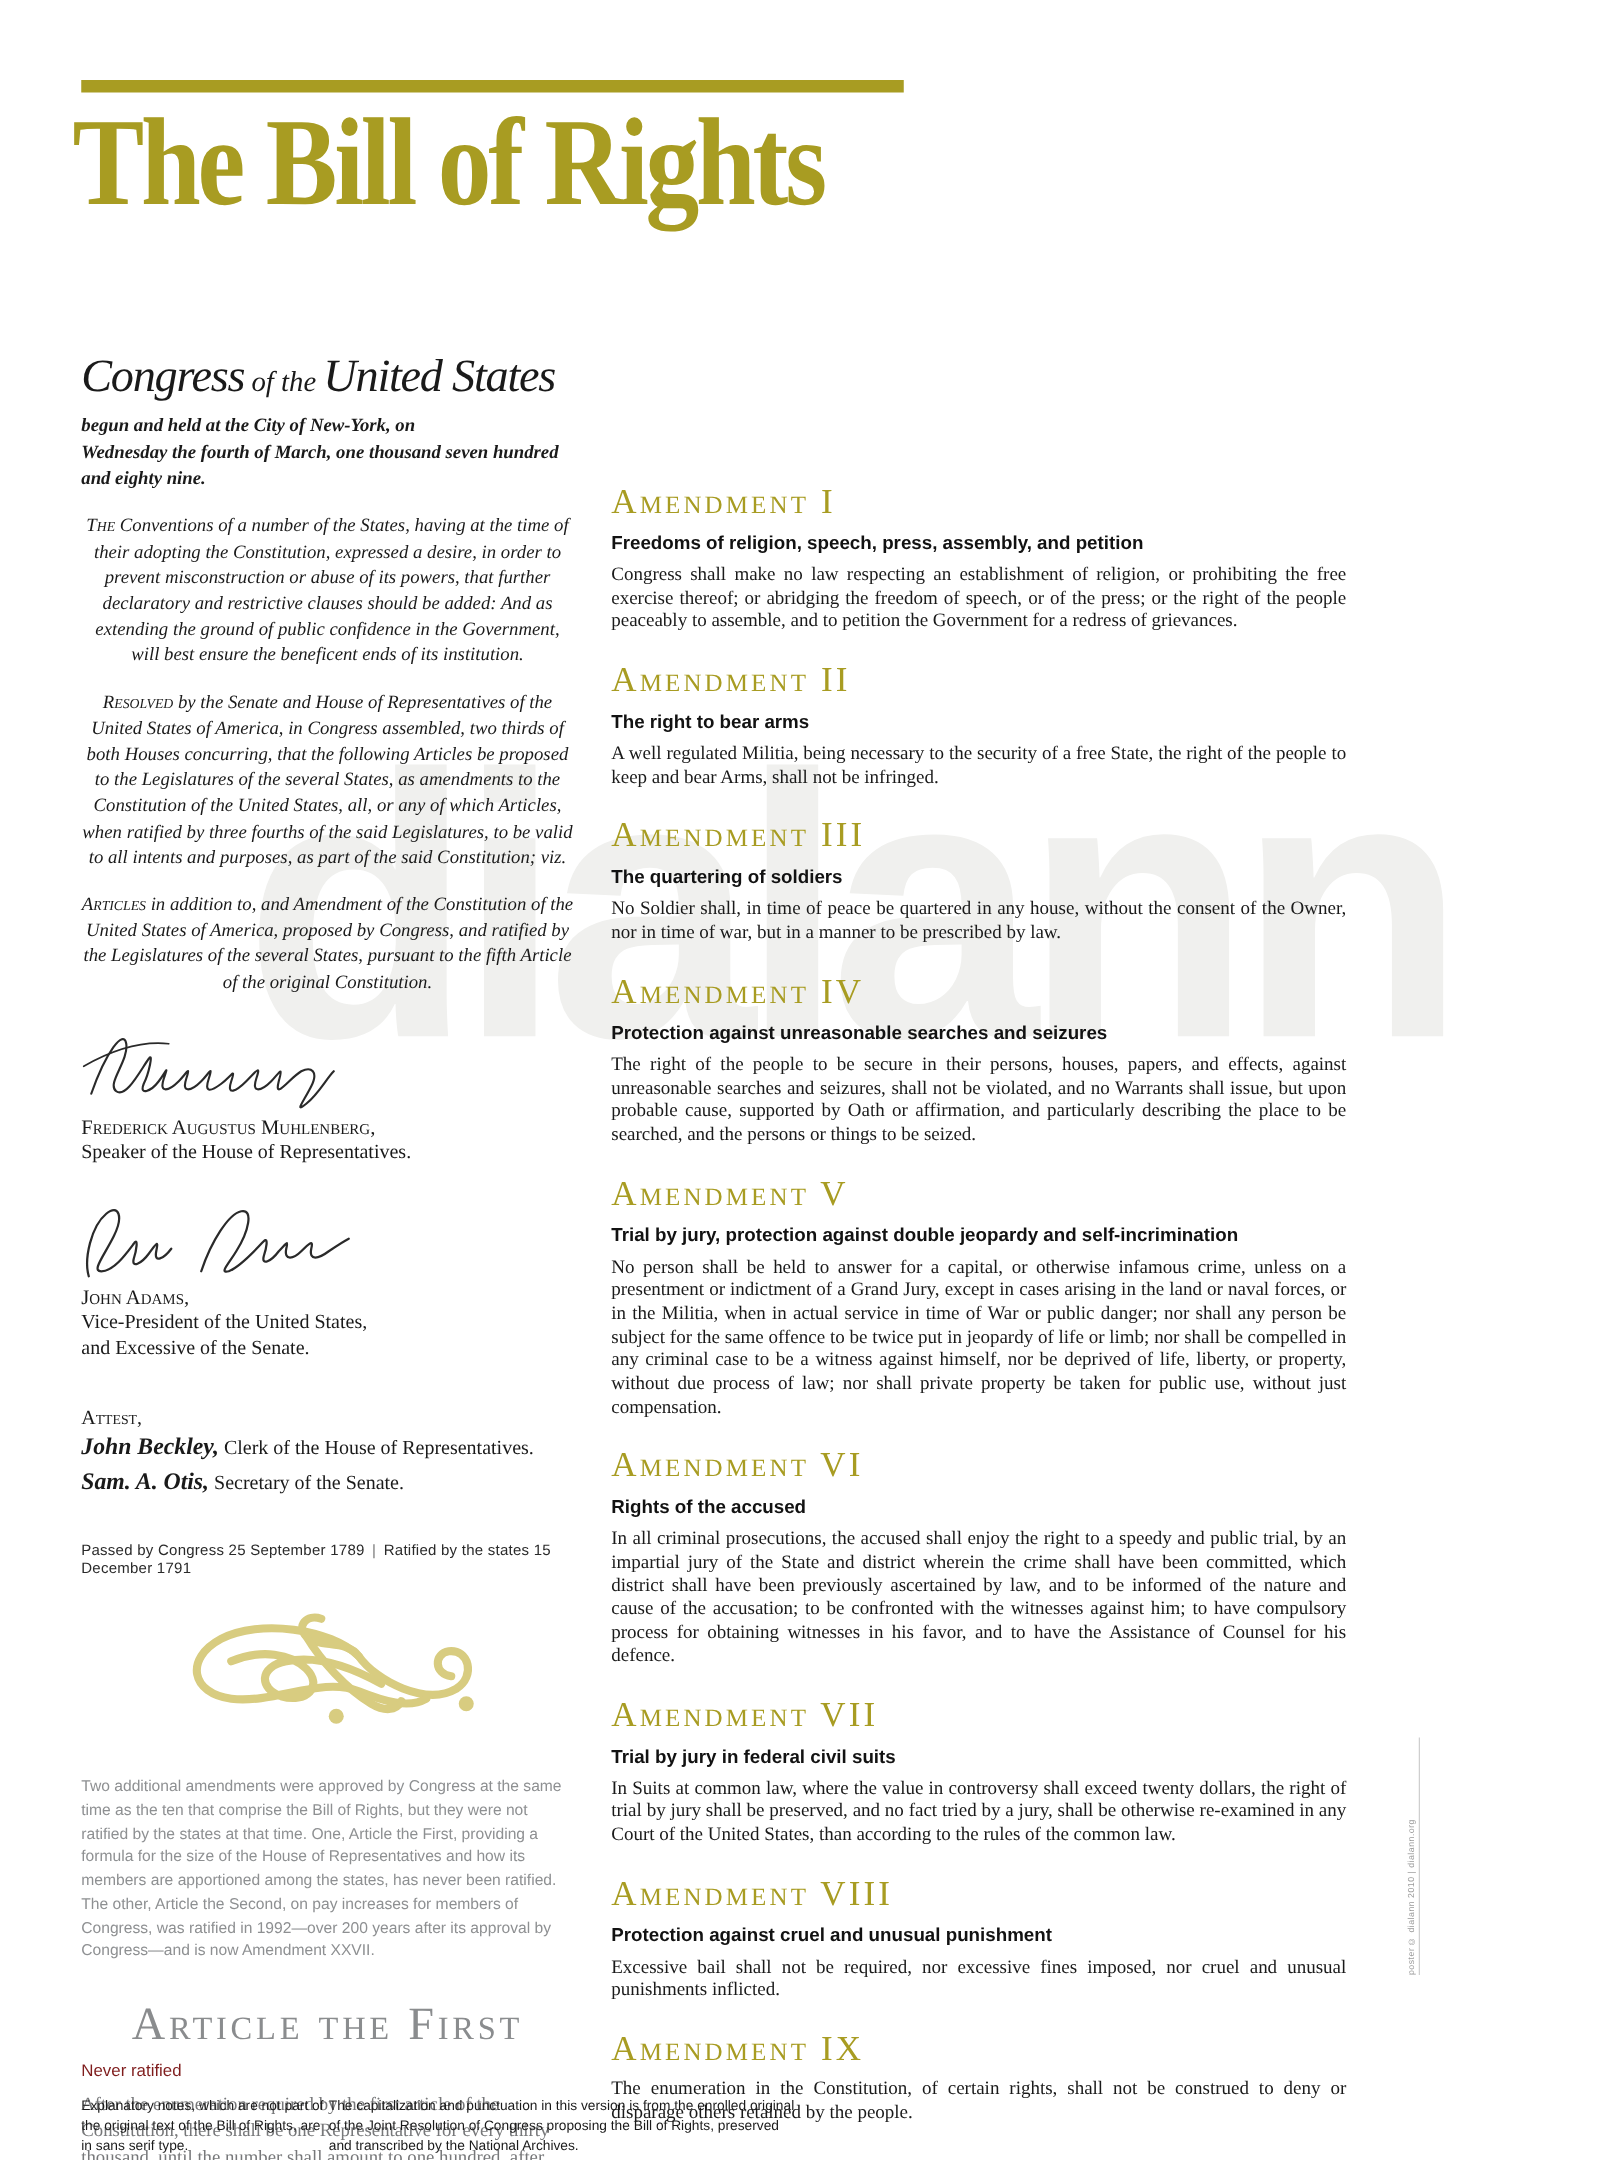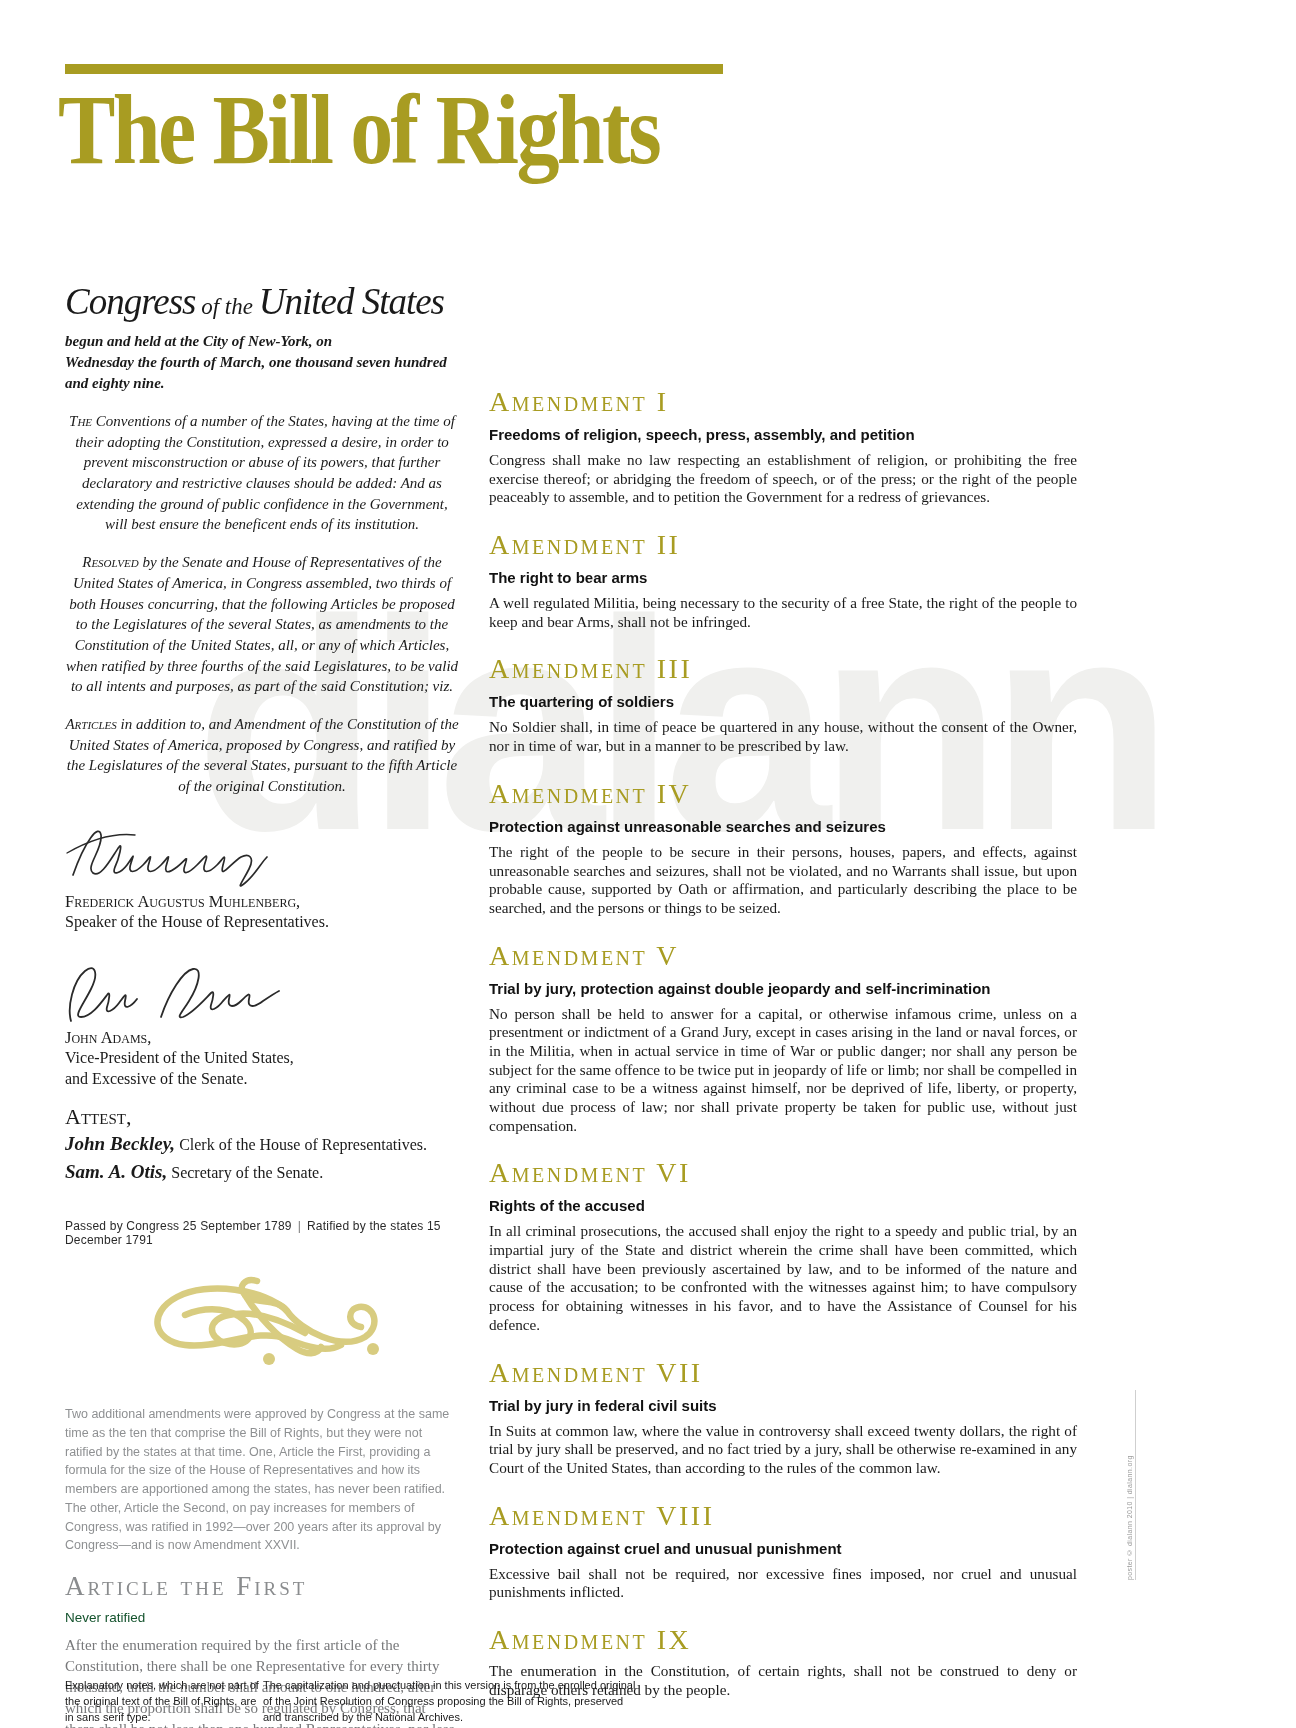--- a/index.html
+++ b/index.html
@@ -33,29 +33,29 @@
   .left-col { left:65px; top:280px; width:394px; }
   .congress-line { white-space:nowrap; color:#1a1a1a; }
   .congress-big { font-style:italic; font-size:37px; letter-spacing:-1px; }
   .congress-small { font-style:italic; font-size:23px; }
   .held { margin-top:8px; font-style:italic; font-weight:bold; font-size:15px; line-height:1.4; color:#1a1a1a; }
   .preamble-para { margin-top:17px; font-style:italic; font-size:15px; line-height:1.38; color:#1a1a1a;text-align:center; }
   .sc { font-variant:small-caps; }
   .sig-svg { display:block; margin-top:22px; }
   .sig-name { margin-top:2px; font-variant:small-caps; font-size:16.5px; color:#1a1a1a; line-height:1.3; }
   .sig-title { font-size:16px; color:#1a1a1a; line-height:1.3; }
-  .attest-label { margin-top:14px; font-variant:small-caps; font-size:22px; color:#1a1a1a; }
+  .attest-label { margin-top:36px; font-variant:small-caps; font-size:16px; color:#1a1a1a; }
   .clerk-line { font-size:16px; line-height:1.45; color:#1a1a1a; }
   .clerk-name { font-style:italic; font-weight:bold; font-size:19px; }
   .ratline { margin-top:34px; text-align:left; font-family:"Liberation Sans", sans-serif; font-size:12px; color:#2a2a2a; letter-spacing:0.2px; }
   .ratline .sep { color:#777; margin:0 6px; }
   .flourish-wrap { margin-top:28px; text-align:center; }
   .note { margin-top:30px; font-family:"Liberation Sans", sans-serif; font-size:12.5px; line-height:1.5; color:#8e9092; }
-  .article-heading { margin-top:16px; font-variant:small-caps; font-size:27px; letter-spacing:3px; color:#8a8c8e; font-weight:normal; }
-  .article-status { margin-top:8px; font-family:"Liberation Sans", sans-serif; font-size:13.5px; color:#14532d; }
+  .article-heading { margin-top:28px; font-variant:small-caps; font-size:37px; letter-spacing:3px; color:#8a8c8e; font-weight:normal;text-align:center; }
+  .article-status { margin-top:8px; font-family:"Liberation Sans", sans-serif; font-size:13.5px; color:#7f1d1d; }
   .article-body { margin-top:10px; font-size:15px; line-height:1.4; color:#77787a; }
 
   
   .right-col { left:489px; top:388px; width:588px; }
   .amendment { margin-bottom:24px; }
   .amend-heading { font-variant:small-caps; font-size:28px; letter-spacing:2.5px; color:#a89c22; font-weight:normal; line-height:1; }
   .amend-subtitle { margin-top:10px; font-family:"Liberation Sans", sans-serif; font-weight:bold; font-size:15px; color:#121212; }
   .amend-body { margin-top:8px; font-size:15.2px; line-height:1.23; color:#1a1a1a; text-align:justify; }
 
   

